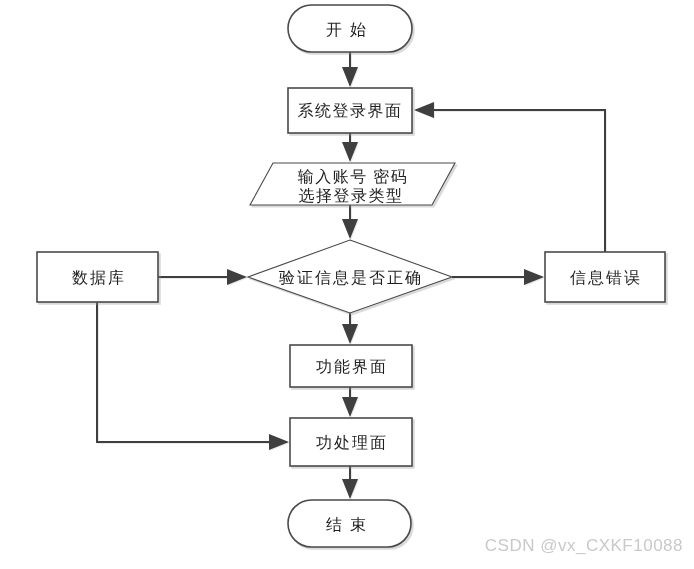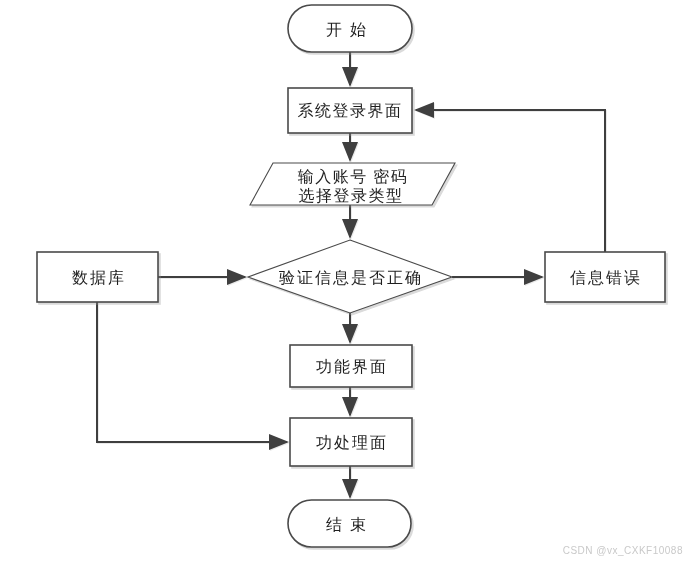--- a/index.html
+++ b/index.html
@@ -36,21 +36,21 @@
     text-anchor: middle;
     letter-spacing: 1.5px;
   }
   text.wide { letter-spacing: 8px; }
   text.med  { letter-spacing: 2px; }
   .watermark {
     position: absolute;
     right: 11px;
     bottom: 8px;
     font-family: "Liberation Sans", "DejaVu Sans", sans-serif;
-    font-size: 10px;
+    font-size: 17px;
     color: var(--wm-color, #c9c9c9);
     letter-spacing: 0.5px;
   }
 </style>
 </head>
 <body>
 
 <div class="canvas">
   <svg width="694" height="569" viewBox="0 0 694 569">
     <defs>

